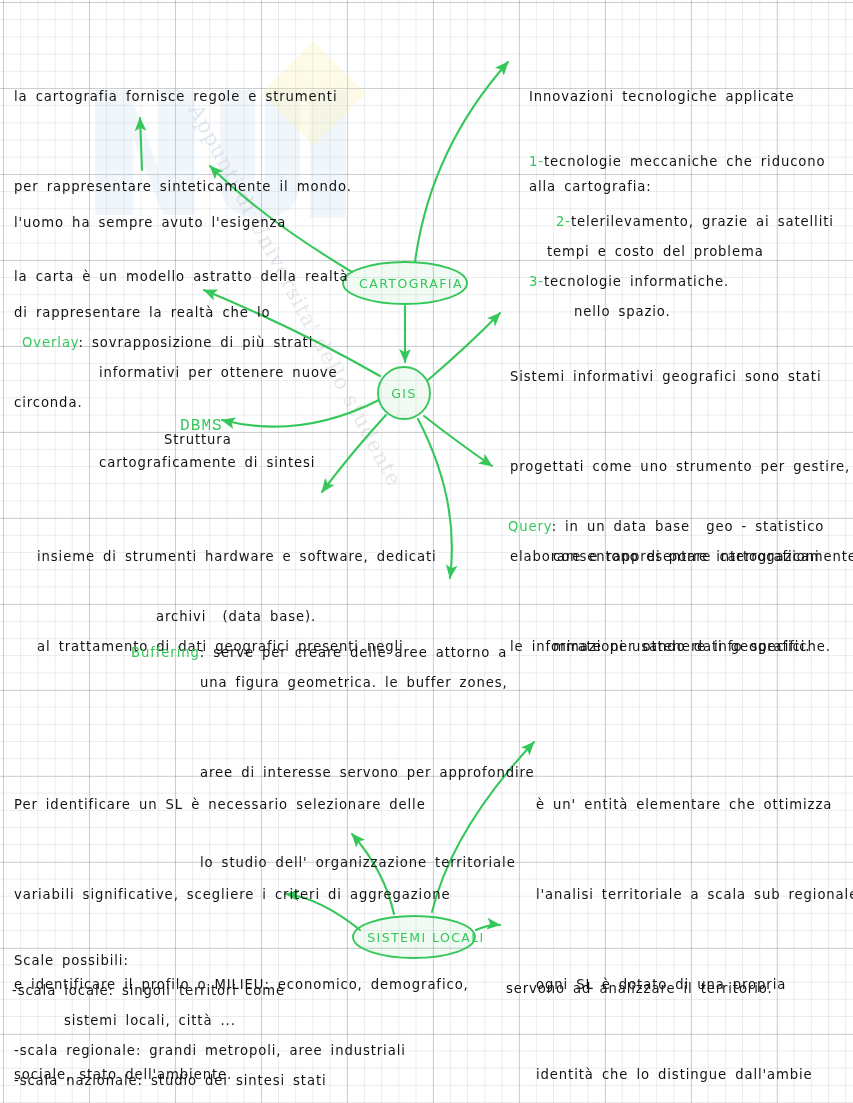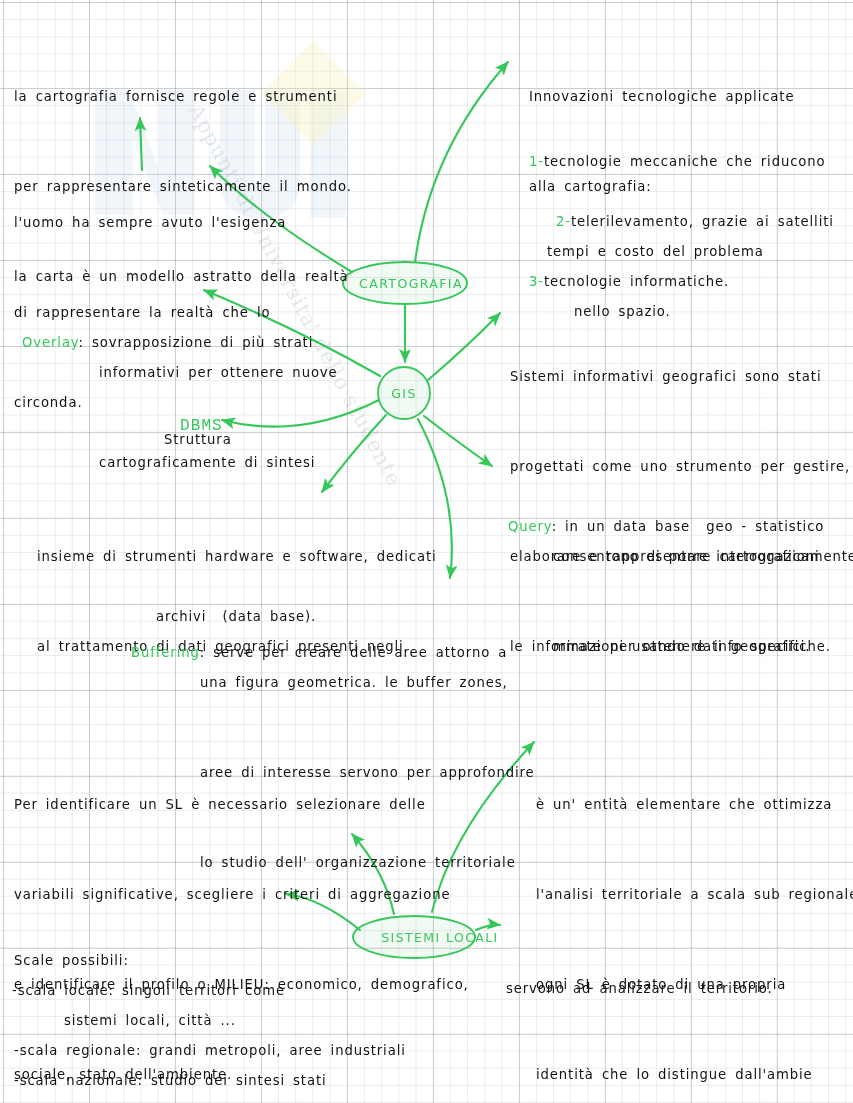--- a/index.html
+++ b/index.html
@@ -147,21 +147,21 @@
       <path d="M394 914 Q384 870 352 834"></path>
 
       <path d="M432 912 Q452 830 534 742"></path>
 
       <path d="M476 930 Q490 924 500 925"></path>
     </g>
   </svg>
 
   <div class="node-label" style="left:345px; top:276px; width:132px;">CARTOGRAFIA</div>
   <div class="node-label" style="left:374px; top:386px; width:60px;">GIS</div>
-  <div class="node-label" style="left:370px; top:930px; width:140px;">SISTEMI  LOCALI</div>
+  <div class="node-label" style="left:356px; top:930px; width:140px;">SISTEMI  LOCALI</div>
 
   <div class="hw" style="left:14px; top:22px;">
     <div>la cartografia fornisce regole e strumenti</div>
     <div>per rappresentare sinteticamente il mondo.</div>
     <div>la carta è un modello astratto della realtà</div>
   </div>
 
   <div class="hw" style="left:14px; top:148px;">
     <div>l'uomo ha sempre avuto l'esigenza</div>
     <div>di rappresentare la realtà che lo</div>

